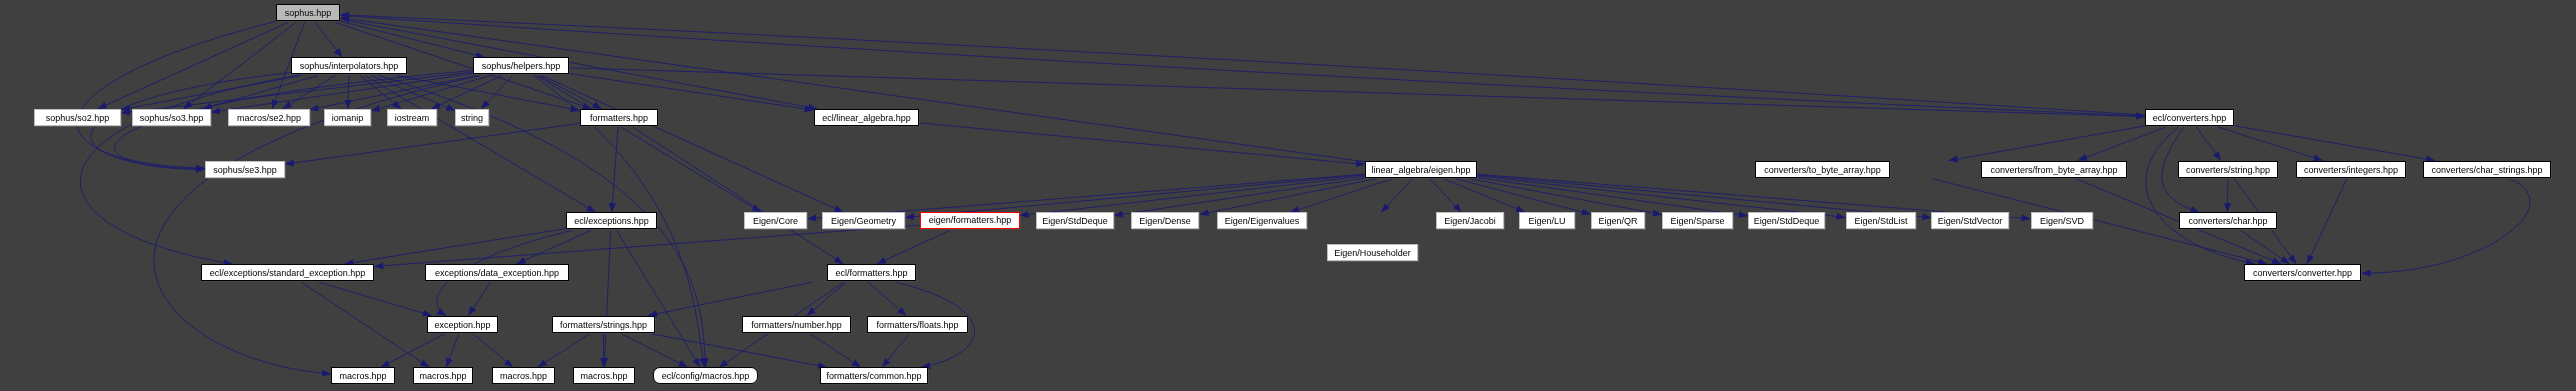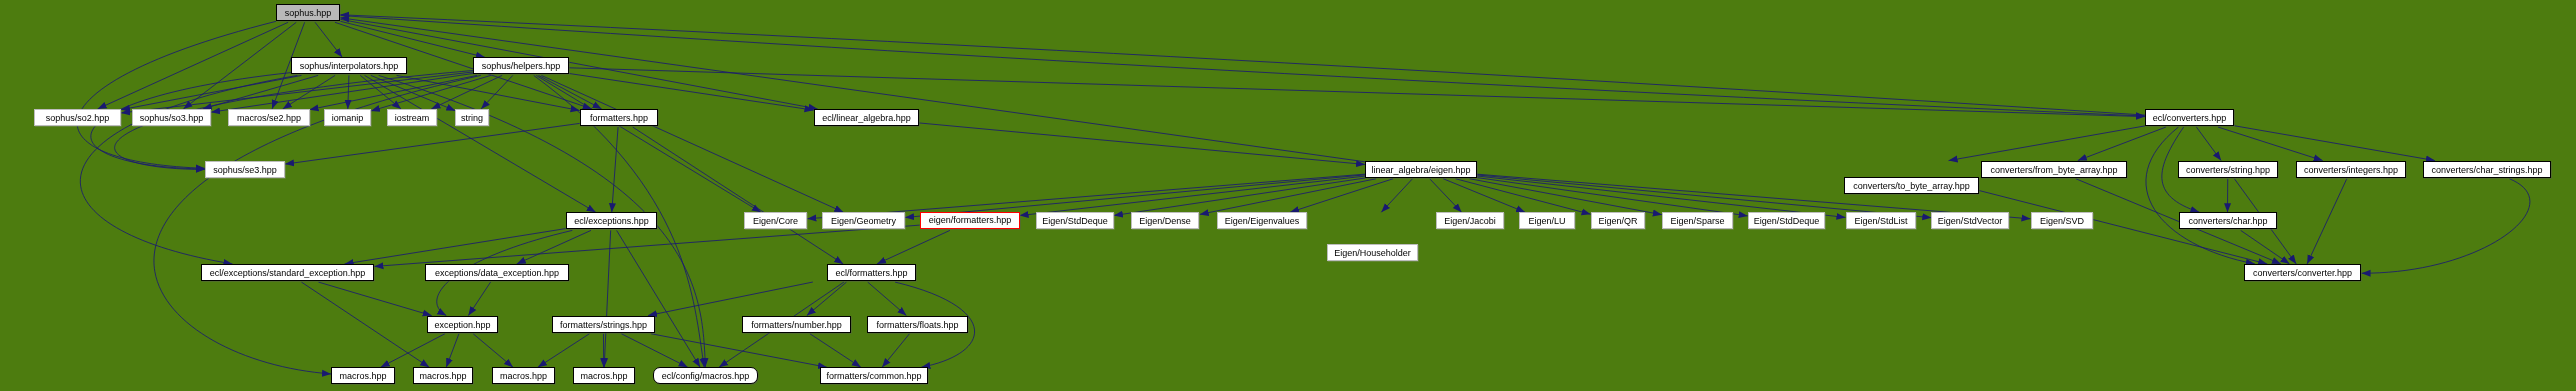--- a/index.html
+++ b/index.html
@@ -1,16 +1,16 @@
 <!DOCTYPE html>
 <html style="font-size:11.2px"><head>
 <meta charset="utf-8">
 <style>
   html,body{margin:0;padding:0;background:#ffffff;}
-  #canvas{position:relative;width:2576px;height:391px;background:#4d7c0f;overflow:hidden;
+  #canvas{position:relative;width:2576px;height:391px;background:#404040;overflow:hidden;
           font-family:"Liberation Sans","DejaVu Sans",sans-serif;}
   #edges{position:absolute;left:0;top:0;}
   .node{position:absolute;height:17px;line-height:17px;text-align:center;font-size:9px;
         color:#000;background:#fff;border:0.7px solid #000;white-space:nowrap;overflow:hidden;
         box-shadow:0.7px 0.7px 0 rgba(90,90,90,.55);cursor:pointer;box-sizing:border-box;}
   .node.leaf{border:0.7px solid #bdbdbd;box-shadow:0.7px 0.7px 0 rgba(160,160,160,.4);}
   .node.root{background:#b9b9b9;border:0.7px solid #000;font-weight:normal;}
   .node.red{border:1.4px solid #ff0000;line-height:15.4px;}
 </style>
 </head>
@@ -124,21 +124,21 @@
     <div class="node leaf" style="left: 132px; top: 109px; width: 79px;">sophus/so3.hpp</div>
     <div class="node leaf" style="left: 228px; top: 109px; width: 82px;">macros/se2.hpp</div>
     <div class="node leaf" style="left: 324px; top: 109px; width: 47px;">iomanip</div>
     <div class="node leaf" style="left: 387px; top: 109px; width: 50px;">iostream</div>
     <div class="node leaf" style="left: 455px; top: 109px; width: 34px;">string</div>
     <div class="node doc" style="left: 580px; top: 109px; width: 78px;">formatters.hpp</div>
     <div class="node doc" style="left: 814px; top: 109px; width: 105px;">ecl/linear_algebra.hpp</div>
     <div class="node doc" style="left: 2145px; top: 109px; width: 89px;">ecl/converters.hpp</div>
     <div class="node leaf" style="left: 205px; top: 161px; width: 80px;">sophus/se3.hpp</div>
     <div class="node doc" style="left: 1365px; top: 161px; width: 112px;">linear_algebra/eigen.hpp</div>
-    <div class="node doc" style="left: 1844px; top: 161px; width: 135px; margin-top: 16px;">converters/to_byte_array.hpp</div>
+    <div class="node doc" style="left: 1755px; top: 161px; width: 135px;">converters/to_byte_array.hpp</div>
     <div class="node doc" style="left: 1981px; top: 161px; width: 146px;">converters/from_byte_array.hpp</div>
     <div class="node doc" style="left: 2178px; top: 161px; width: 100px;">converters/string.hpp</div>
     <div class="node doc" style="left: 2296px; top: 161px; width: 110px;">converters/integers.hpp</div>
     <div class="node doc" style="left: 2423px; top: 161px; width: 128px;">converters/char_strings.hpp</div>
     <div class="node doc" style="left: 566px; top: 212px; width: 91px;">ecl/exceptions.hpp</div>
     <div class="node leaf" style="left: 744px; top: 212px; width: 63px;">Eigen/Core</div>
     <div class="node leaf" style="left: 822px; top: 212px; width: 83px;">Eigen/Geometry</div>
     <div class="node red" style="left: 920px; top: 212px; width: 100px;">eigen/formatters.hpp</div>
     <div class="node leaf" style="left: 1036px; top: 212px; width: 78px;">Eigen/StdDeque</div>
     <div class="node leaf" style="left: 1131px; top: 212px; width: 68px;">Eigen/Dense</div>

